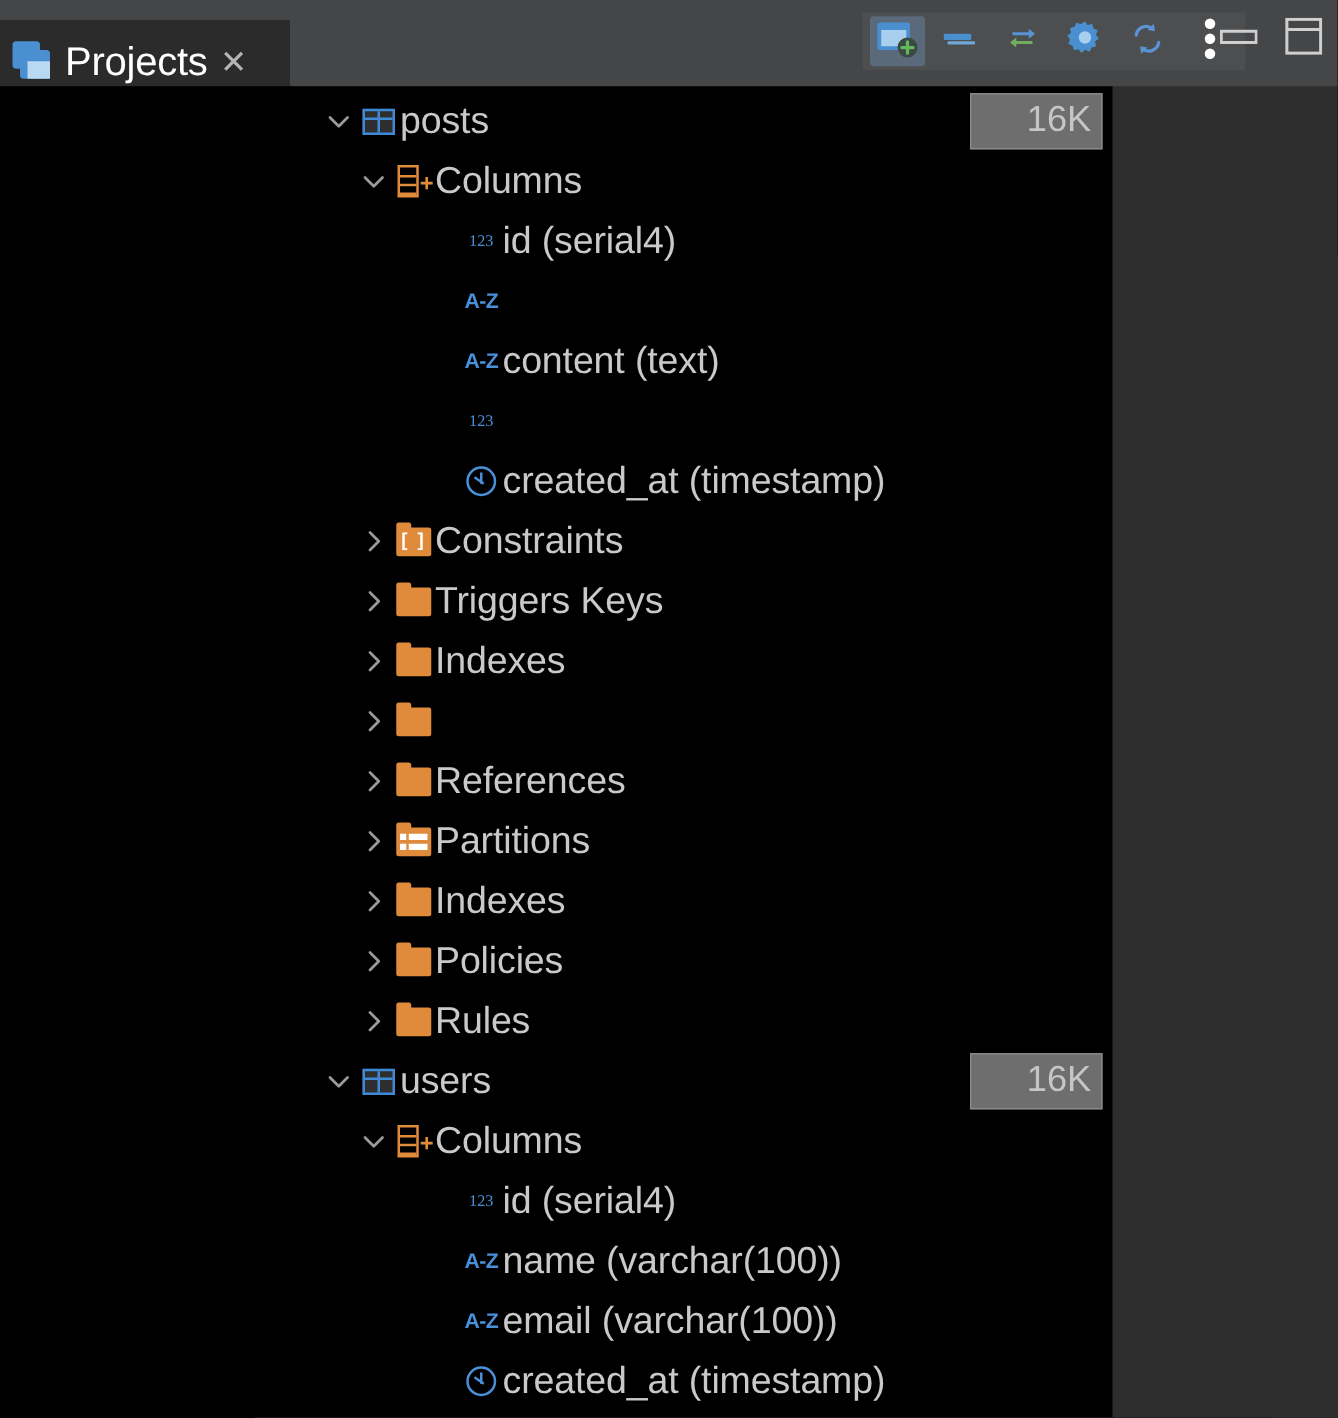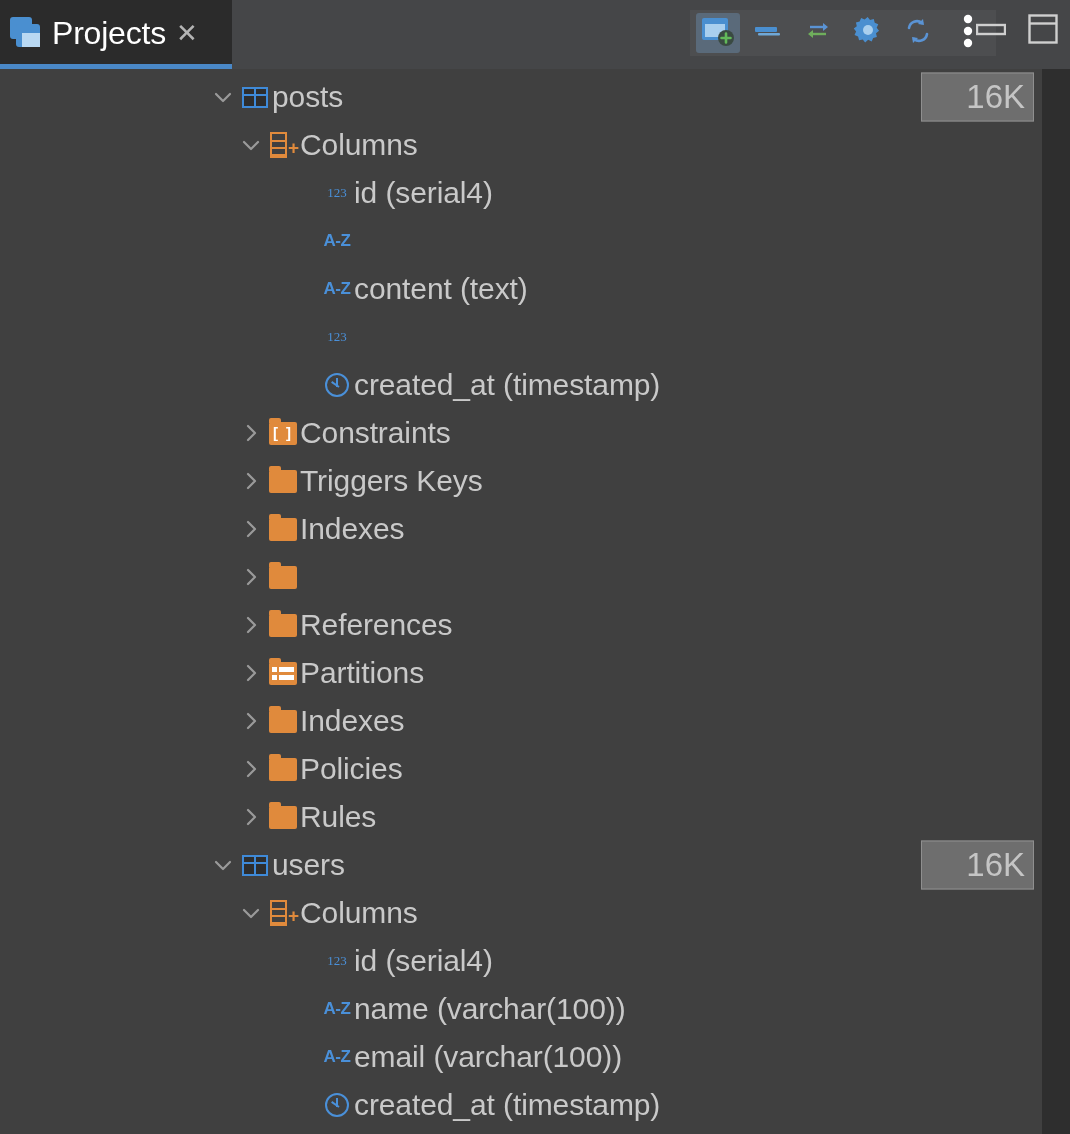--- a/index.html
+++ b/index.html
@@ -18,20 +18,21 @@
     display: flex; align-items: flex-start;
   }
   #tab {
     position: relative;
     height: 66px;
     background: #2b2b2b;
     display: flex; align-items: center;
     padding: 0 16px 0 10px;
     gap: 10px;
     min-width: 232px;
+    margin-top: 16px;
   }
   #tab::after {
     content: "";
     position: absolute;
     left: 0; right: 0; bottom: -3px;
     height: 5px;
     background: #4a88c7;
   }
   .tab-icon { width: 32px; height: 32px; position: relative; flex: none; }
   .tab-icon .back {
@@ -86,24 +87,25 @@
   }
   .win-btn {
     width: 38px; height: 38px;
     display: flex; align-items: center; justify-content: center;
     cursor: pointer;
   }
 
   
   #tree {
     position: relative;
-    width: 1042px;
+    width: 890px;
     height: 1065px;
-    background: #404040;
+    background: #000000;
     padding-top: 4px;
+    padding-left: 48px;
   }
   .row {
     position: relative;
     display: flex; align-items: center;
     height: 48px;
     padding-left: 0;
     cursor: pointer;
     white-space: nowrap;
   }
   .arrow {
@@ -130,21 +132,21 @@
   .lvl3 { padding-left: 290px; }
 
   
   .badge {
     position: absolute;
     right: 8px; top: 50%;
     transform: translateY(-50%);
     background: #6e6e6e;
     border: 1px solid #8f8f8f;
     color: #c5c5c5;
-    font-size: 33px;
+    font-size: 29px;
     line-height: 1;
     padding: 6px 8px 8px 44px;
     text-align: right;
     min-width: 105px;
   }
 
   
   .ico-table {
     width: 26px; height: 21px;
     border: 2px solid #3f8ad8;

